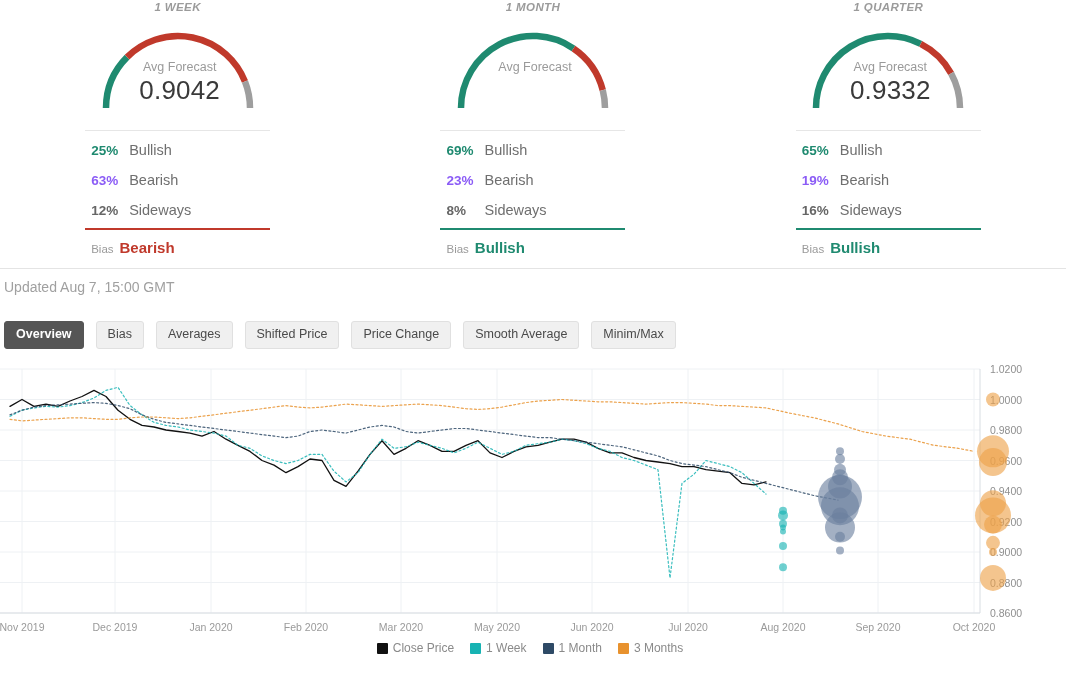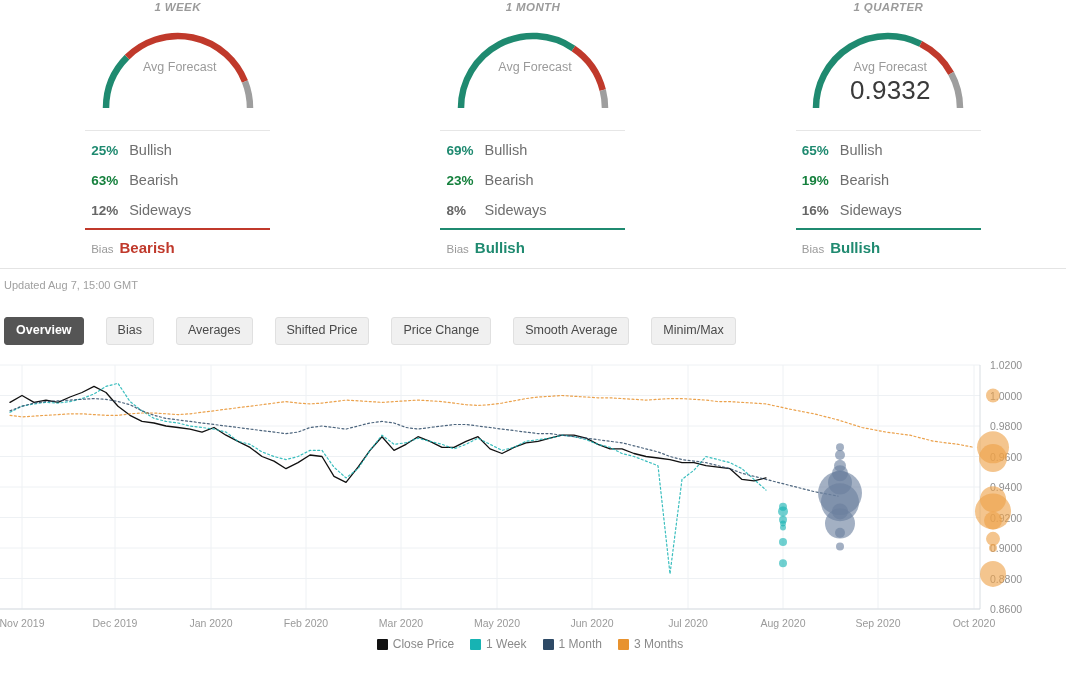--- a/index.html
+++ b/index.html
@@ -31,37 +31,37 @@
 
   .rows { margin: 16px auto 0; width: 185px; }
   .divider-top { border-top: 1px solid #e6e6e6; margin-bottom: 4px; }
   .row {
     display: flex; align-items: baseline; font-size: 14px;
     padding: 7px 0 7px 6px;
   }
   .row .pct { width: 38px; font-weight: bold; font-size: 13.5px; }
   .row .nm { color: #6f6f6f; font-size: 14.5px; }
   .pct.bull { color: #1f8a70; }
-  .pct.bear { color: #15803d; }
+  .pct.bear { color: #8b5cf6; }
   .pct.side { color: #666666; }
   .biasbar { height: 2px; width: 100%; margin-top: 3px; }
   .biasrow { display: flex; align-items: baseline; padding: 9px 0 0 6px; }
   .biasrow .blabel { font-size: 11.5px; color: #9a9a9a; margin-right: 6px; }
   .biasrow .bval { font-size: 15px; font-weight: bold; }
   .bval.bullish { color: #1f8a70; }
   .bval.bearish { color: #c0392b; }
 
   
   .sep { border-top: 1px solid #e4e4e4; margin: 0; }
   .updated {
-    font-size: 11px; color: #a0a0a0; padding: 10px 12px 0 4px;
+    font-size: 14px; color: #a0a0a0; padding: 10px 12px 0 4px;
   }
 
   
-  .tabbar { display: flex; gap: 22px; padding: 26px 0 0 4px; }
+  .tabbar { display: flex; gap: 12px; padding: 26px 0 0 4px; }
   .tab {
     font-size: 12.5px; color: #4a4a4a; background: #f0f0f0;
     border: 1px solid #e0e0e0; border-radius: 3px;
     padding: 6px 11px 7px; cursor: pointer; white-space: nowrap;
     line-height: 13px;
   }
   .tab.active { background: #555555; color: #ffffff; border-color: #555555; font-weight: bold; }
 
   
   .chartbox { position: relative; width: 1066px; height: 300px; margin-top: 12px; }
@@ -85,20 +85,21 @@
       <div class="gauge-wrap">
         <svg class="gauge-svg" width="180" height="96" viewBox="0 0 180 96">
           <g id="arc-0">
               <path d="M 18 90.00000000000001 A 72 72 0 0 1 39.088311754568565 39.08831175456858" stroke="#1f8a70" stroke-width="6.5" fill="none"></path>
               <path d="M 39.088311754568565 39.08831175456858 A 72 72 0 0 1 156.9439069839541 63.49503220670319" stroke="#c0392b" stroke-width="6.5" fill="none"></path>
               <path d="M 156.9439069839541 63.49503220670319 A 72 72 0 0 1 162 89.99999999999999" stroke="#9e9e9e" stroke-width="6.5" fill="none"></path>
             </g>
         </svg>
         <div class="gauge-center">
           <div class="gauge-label">Avg Forecast</div>
+          <div class="gauge-value">0.9042</div>
         </div>
       </div>
       <div class="rows">
         <div class="divider-top"></div>
         <div class="row">
           <span class="pct bull">25%</span>
           <span class="nm">Bullish</span>
         </div>
         <div class="row">
           <span class="pct bear">63%</span>

